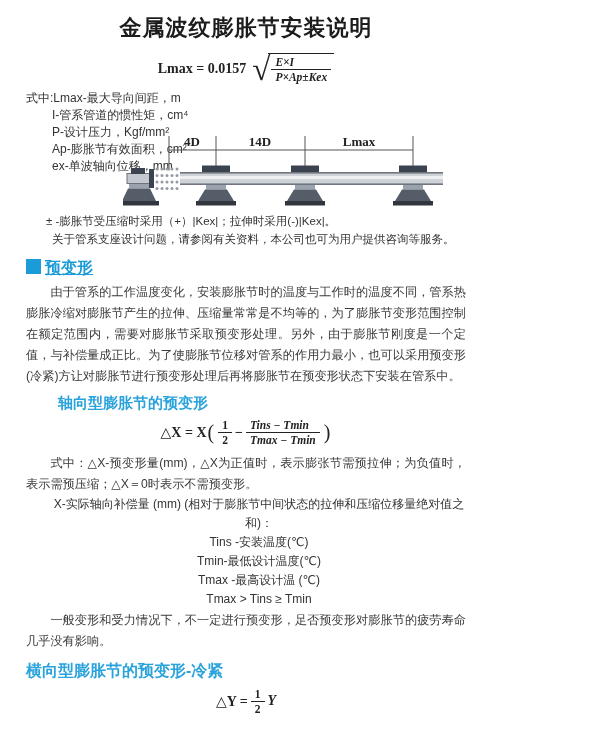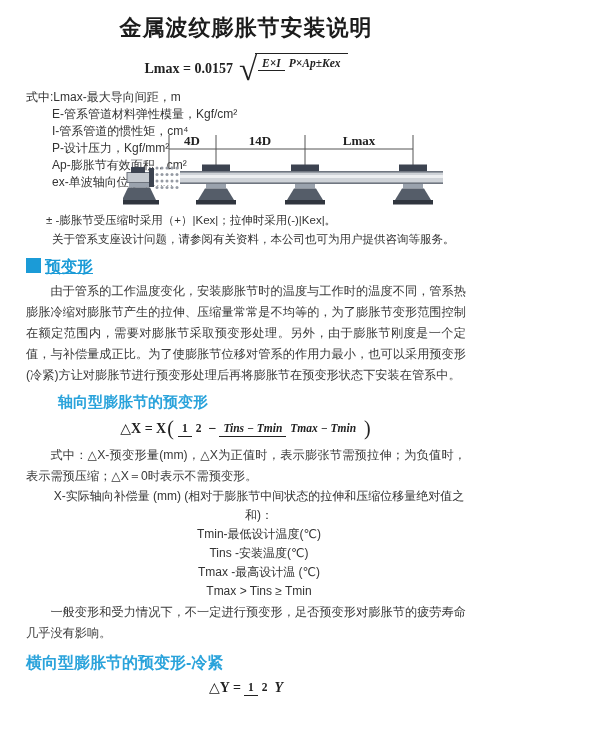--- a/index.html
+++ b/index.html
@@ -27,21 +27,21 @@
   .inline-head { font-size: 15px; font-weight: 700; color: var(--accent); margin-right: 4px; }
 
   
   .formula-row { display: flex; justify-content: center; align-items: center; margin: 5px 0; }
   .formula {
     font-family: "Liberation Serif", "DejaVu Serif", serif;
     font-weight: 700; color: #222; font-size: 14px;
     display: inline-flex; align-items: center;
   }
   .formula .it { font-style: italic; }
-  .frac { display: inline-flex; flex-direction: row; 
+  .frac { display: inline-flex; flex-direction: column; 
           font-size: 11.5px; line-height: 1.25; margin: 0 3px; vertical-align: middle; }
   .frac .num { border-bottom: 1.3px solid #222; padding: 0 4px; }
   .frac .den { padding: 0 4px; }
   .sqrt { display: inline-flex; align-items: flex-start; margin-left: 6px; }
   .sqrt .rad { font-size: 33px; font-weight: 400; line-height: 0.95; transform: translateY(1px); }
   .sqrt .under { border-top: 1.5px solid #222; padding-top: 1px; margin-left: -2px; }
   .paren { font-size: 20px; font-weight: 400; padding: 0 1px; }
 
   
   .defs-wrap { position: relative; min-height: 122px; margin-top: 2px; }
@@ -86,21 +86,20 @@
             <span class="num">E×I</span>
             <span class="den">P×Ap±Kex</span>
           </span>
         </span>
       </span>
     </span>
   </div>
 
   <div class="defs-wrap">
     <div class="def-line">式中:Lmax-最大导向间距，m</div>
-    <div class="def-line ind">E-管系管道材料弹性模量，Kgf/cm²</div>
     <div class="def-line ind">I-管系管道的惯性矩，cm⁴</div>
     <div class="def-line ind">P-设计压力，Kgf/mm²</div>
     <div class="def-line ind">Ap-膨胀节有效面积，cm²</div>
     <div class="def-line ind">ex-单波轴向位移，mm</div>
 
     <div class="diagram">
       <svg viewBox="0 0 345 80" width="345" height="80">
 
         <line x1="46" y1="18" x2="290" y2="18" stroke="#555" stroke-width="1"></line>
         <line x1="46" y1="4" x2="46" y2="40" stroke="#555" stroke-width="1"></line>
@@ -197,22 +196,22 @@
         <span class="den">Tmax − Tmin</span>
       </span>
       <span class="paren">)</span>
     </span>
   </div>
 
   <p class="body-par indent">式中：△X-预变形量(mm)，△X为正值时，表示膨张节需预拉伸；为负值时，表示需预压缩；△X＝0时表示不需预变形。</p>
 
   <div class="ax-lines">
     <div class="def-line ind">X-实际轴向补偿量 (mm) (相对于膨胀节中间状态的拉伸和压缩位移量绝对值之和)：</div>
+    <div class="def-line ind">Tins -安装温度(℃)</div>
     <div class="def-line ind">Tmin-最低设计温度(℃)</div>
-    <div class="def-line ind">Tins -安装温度(℃)</div>
     <div class="def-line ind">Tmax -最高设计温 (℃)</div>
     <div class="def-line ind">Tmax &gt; Tins ≥ Tmin</div>
   </div>
 
   <p class="body-par indent closing">一般变形和受力情况下，不一定进行预变形，足否预变形对膨胀节的疲劳寿命几乎没有影响。</p>
 
   <div class="sub-head flush">横向型膨胀节的预变形-冷紧</div>
 
   <div class="formula-row">
     <span class="formula">

